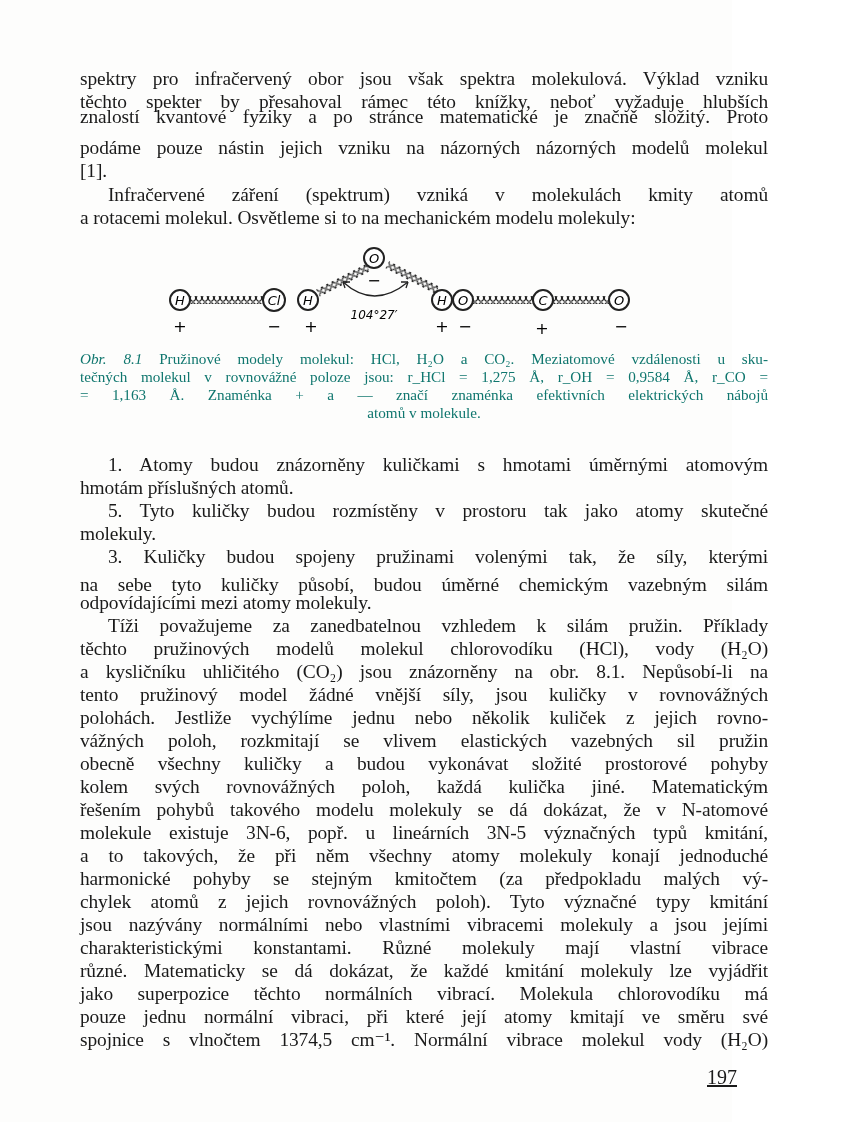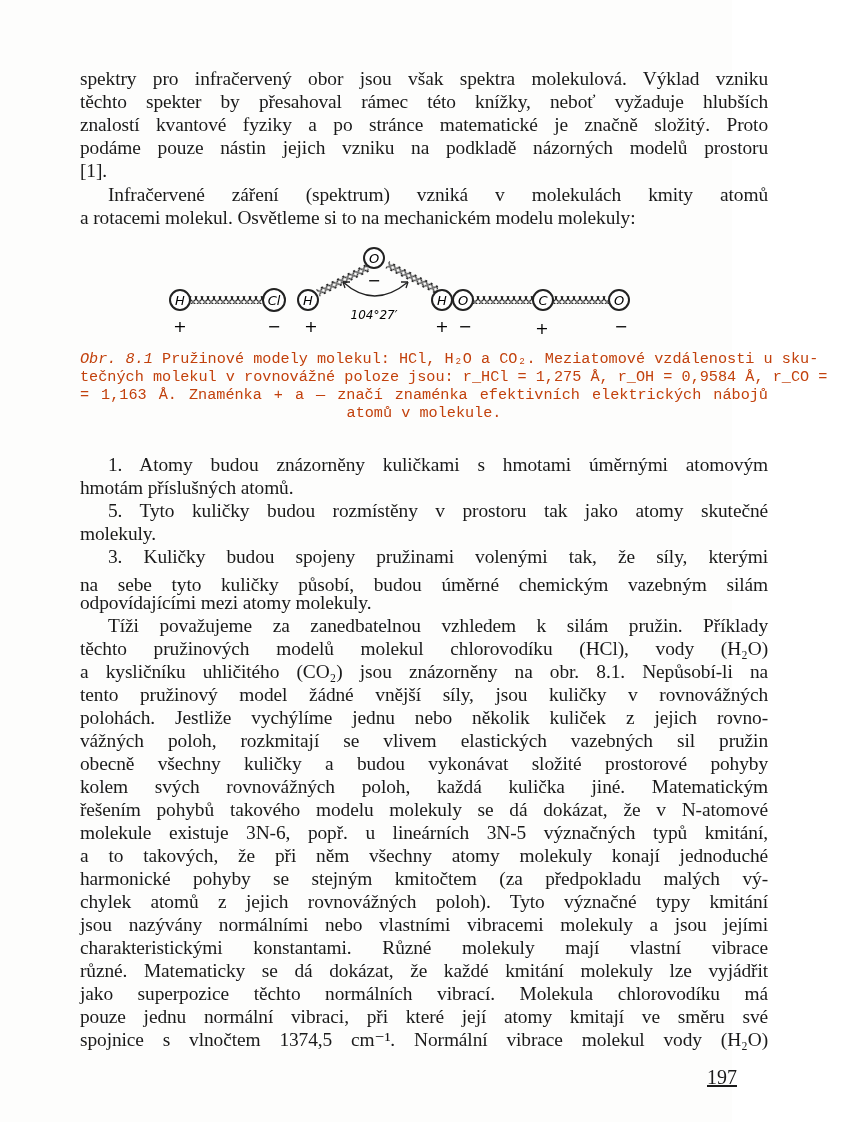--- a/index.html
+++ b/index.html
@@ -13,45 +13,45 @@
     position: absolute; left: 80px; width: 688px;
     font-family: "Liberation Serif", "DejaVu Serif", serif;
     font-size: 19.4px; line-height: 22px; white-space: nowrap;
     text-align: justify; text-align-last: justify;
     letter-spacing: -0.1px;
   }
   .line.last { text-align-last: left; }
   .line.indent { left: 108px; width: 660px; }
   .cap {
     position: absolute; left: 80px; width: 688px;
-    font-family: Liberation Mono, monospace;
+    font-family: Liberation Serif, serif;
     font-size: 15.2px; line-height: 18px; white-space: nowrap;
-    text-align: justify; text-align-last: justify; color: #c2410c;
+    text-align: justify; text-align-last: justify; color: #0f766e;
   }
   .cap.center { text-align: left; text-align-last: center; }
   .cap .it { font-style: italic; }
   .pagenum {
     position: absolute; left: 707px; top: 1066px;
     font-family: "Liberation Serif", "DejaVu Serif", serif; font-size: 20px; text-decoration: underline;
   }
   .figure { position: absolute; left: 160px; top: 238px; width: 540px; height: 100px; }
   .figure svg { width: 540px; height: 100px; display: block; }
   .atom-label { font-family: "DejaVu Sans", sans-serif; font-style: italic; font-size: 13px; }
   .sign { font-family: "DejaVu Sans", sans-serif; font-size: 16px; }
   .angle { font-family: "DejaVu Sans", sans-serif; font-style: italic; font-size: 12px; }
 </style>
 </head>
 <body>
 
 <div class="page">
 
   <div class="line" style="top:68px">spektry pro infračervený obor jsou  však spektra molekulová. Výklad vzniku</div>
   <div class="line" style="top:91px">těchto spekter by přesahoval rámec této knížky, neboť vyžaduje hlubších</div>
-  <div class="line" style="top:114px">znalostí kvantové fyziky a po stránce matematické je značně složitý. Proto</div>
-  <div class="line" style="top:137px">podáme pouze nástin jejich vzniku na podkladě názorných modelů prostoru</div>
+  <div class="line" style="top:106px">znalostí kvantové fyziky a po stránce matematické je značně složitý. Proto</div>
+  <div class="line" style="top:137px">podáme pouze nástin jejich vzniku na názorných názorných modelů molekul</div>
   <div class="line last" style="top:160px">[1].</div>
 
   <div class="line indent" style="top:184px">Infračervené záření (spektrum) vzniká v molekulách kmity atomů</div>
   <div class="line last" style="top:207px">a rotacemi molekul. Osvětleme si to na mechanickém modelu molekuly:</div>
 
   <div class="figure">
     <svg viewBox="0 0 540 100" xmlns="http://www.w3.org/2000/svg">
       <defs>
         <pattern id="coil" x="0" y="0" width="6" height="8" patternUnits="userSpaceOnUse">
           <ellipse cx="3" cy="4" rx="2.6" ry="3.2" fill="none" stroke="#222" stroke-width="1.1"></ellipse>

